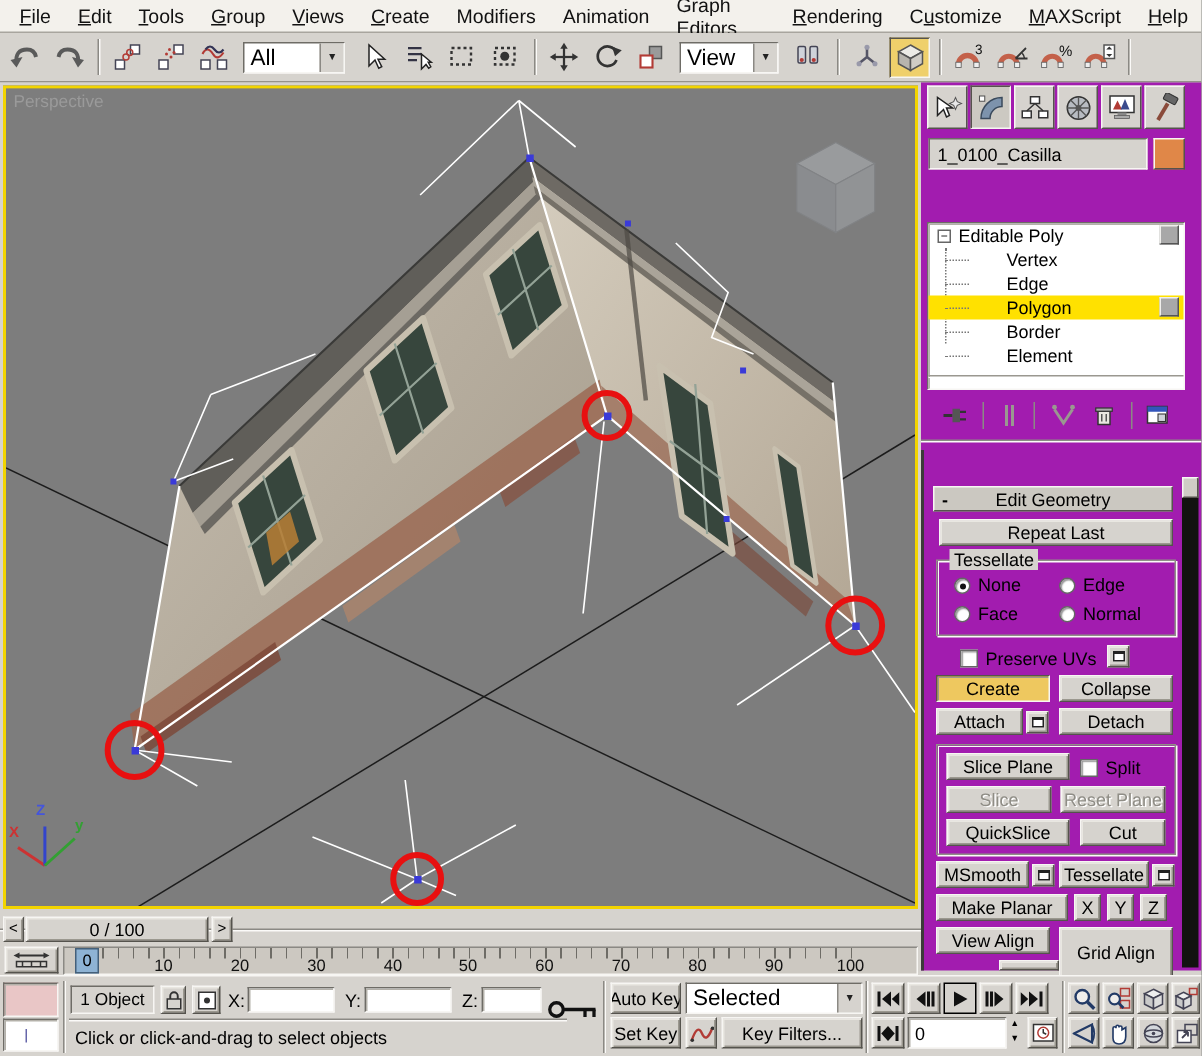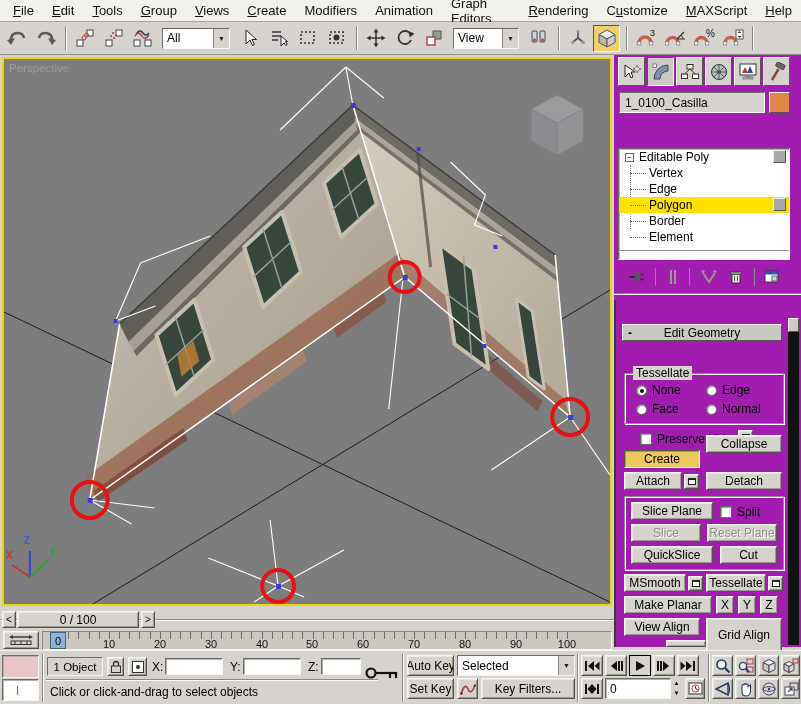--- a/index.html
+++ b/index.html
@@ -18,33 +18,33 @@
 .vsep{position:absolute;width:2px;border-left:1px solid #8b8984;border-right:1px solid #fbfaf8}
 
 #menubar{position:absolute;left:0;top:0;width:801px;height:22px;background:#f3f1ec;border-bottom:1px solid #a8a59e;display:flex;align-items:center;padding-left:4px}
 .mitem{font-size:13px;color:#111;padding:2px 9px;cursor:default}
 
 #toolbar{position:absolute;left:0;top:22px;width:801px;height:33px;background:#d6d3ce;border-bottom:1px solid #95928b;display:flex;align-items:center;padding-left:3px;gap:2px}
 .tb{width:27px;height:27px;flex:0 0 auto;background:#d6d3ce;display:flex;align-items:center;justify-content:center;border:1px solid transparent}
 .tb.act{background:#efd06b;border:1px solid;border-color:#55534d #f7f6f3 #f7f6f3 #55534d}
 .tsep{width:6px;height:24px;flex:0 0 auto;border-left:1px solid #8b8984;border-right:1px solid #fbfaf8;margin:0 2px 0 4px;border-top:0;border-bottom:0;background:transparent;align-self:center;width:2px}
 .combo{position:relative;background:#fff;border:1px solid;border-color:#6e6c66 #f7f6f3 #f7f6f3 #6e6c66;display:flex;align-items:center;height:21px}
-.combo .cval{flex:1;font-size:12px;padding-left:4px;color:#000;overflow:hidden}
+.combo .cval{flex:1;font-size:15px;padding-left:4px;color:#000;overflow:hidden}
 .combo .carr{width:16px;height:100%;background:#d6d3ce;border-left:1px solid #8b8984;display:flex;align-items:center;justify-content:center;font-size:7px;color:#222}
 
 #viewport{position:absolute;left:0;top:55px;width:614px;height:555px;background:#d6d3ce}
 #vpinner{position:absolute;left:2px;top:2px;width:610px;height:549px;border:2px solid #f2d400;background:#7d7d7d}
 #vplabel{position:absolute;left:5px;top:3px;font-size:11.5px;color:#9a9a9a}
 .axlbl{position:absolute;font-size:10px;font-weight:bold}
 
 #cmdpanel{position:absolute;left:614px;top:55px;width:187px;height:592px;background:#a21caf}
 .tab{position:absolute;top:2px;width:27px;height:29px;background:#d6d3ce;border:1px solid;border-color:#f7f6f3 #55534d #55534d #f7f6f3;display:flex;align-items:center;justify-content:center}
 .tab.act{border-color:#55534d #f7f6f3 #f7f6f3 #55534d;background:#ccc9c2}
 .srow{position:relative;height:16px;display:flex;align-items:center;font-size:12px;color:#000}
-.srow.child{padding-left:30px}
+.srow.child{padding-left:52px}
 .srow.child::before{content:"";position:absolute;left:11px;top:8px;width:16px;border-top:1px dotted #777}
 .sq{position:absolute;right:3px;top:1px;width:13px;height:13px;background:#a8a8a8;border:1px solid;border-color:#f0efec #555 #555 #f0efec}
 .rollhdr{position:absolute;left:8px;width:160px;height:17px;background:#cbc8c1;border:1px solid;border-color:#f7f6f3 #55534d #55534d #f7f6f3;font-size:12px;display:flex;align-items:center;justify-content:center}
 .rollhdr .minus{position:absolute;left:5px;font-weight:bold}
 .grp{position:absolute;border:1px solid #908e87;box-shadow:1px 1px 0 #fbfaf8,inset 1px 1px 0 #fbfaf8}
 .grplbl{position:absolute;top:-8px;left:8px;background:#d6d3ce;padding:0 3px;font-size:12px}
 .radio{width:11px;height:11px;border-radius:50%;background:#fff;border:1px solid #666;box-shadow:inset 1px 1px 1px #999;position:relative;flex:0 0 auto}
 .radio.on::after{content:"";position:absolute;left:3px;top:3px;width:4px;height:4px;border-radius:50%;background:#111}
 .check{width:12px;height:12px;background:#fff;border:1px solid #666;box-shadow:inset 1px 1px 1px #999;flex:0 0 auto}
 .opt{position:absolute;display:flex;align-items:center;gap:5px;font-size:12px}
@@ -499,20 +499,21 @@
   <div class="abs" style="left:0;top:238px;width:187px;border-top:1px solid #8b8984;box-shadow:0 1px 0 #fbfaf8"></div>
 
   <div class="abs" style="left:174px;top:263px;width:11px;height:327px;background:#121210">
     <div class="abs" style="left:0;top:0;width:11px;height:14px;background:#cfccc5;border:1px solid;border-color:#f7f6f3 #55534d #55534d #f7f6f3"></div>
   </div>
 
   <div class="rollhdr" style="top:269px">
     <span class="minus">-</span>
     <span>Edit Geometry</span>
   </div>
+  <div class="btn" style="left:12px;top:291px;width:156px;height:18px">Repeat Last</div>
   <div class="grp" style="left:10px;top:318px;width:160px;height:51px">
     <span class="grplbl">Tessellate</span>
   </div>
   <div class="opt" style="left:22px;top:328px">
       <span class="radio on"></span>
       <span>None</span>
     </div>
   <div class="opt" style="left:92px;top:328px">
       <span class="radio"></span>
       <span>Edge</span>
@@ -526,21 +527,21 @@
       <span>Normal</span>
     </div>
   <div class="opt" style="left:26px;top:377px">
       <span class="check"></span>
       <span>Preserve UVs</span>
     </div>
   <div class="btn minib" style="left:124px;top:375px">
       <span class="ic"></span>
     </div>
   <div class="btn yel dn" style="left:10px;top:395px;width:76px;height:18px">Create</div>
-  <div class="btn" style="left:92px;top:380px;width:76px;height:18px">Collapse</div>
+  <div class="btn" style="left:92px;top:395px;width:76px;height:18px">Collapse</div>
   <div class="btn" style="left:10px;top:417px;width:58px;height:18px">Attach</div>
   <div class="btn minib" style="left:70px;top:419px">
       <span class="ic"></span>
     </div>
   <div class="btn" style="left:92px;top:417px;width:76px;height:18px">Detach</div>
   <div class="grp" style="left:10px;top:441px;width:160px;height:74px"></div>
   <div class="btn" style="left:17px;top:447px;width:82px;height:18px">Slice Plane</div>
   <div class="opt" style="left:106px;top:450px">
       <span class="check"></span>
       <span>Split</span>

